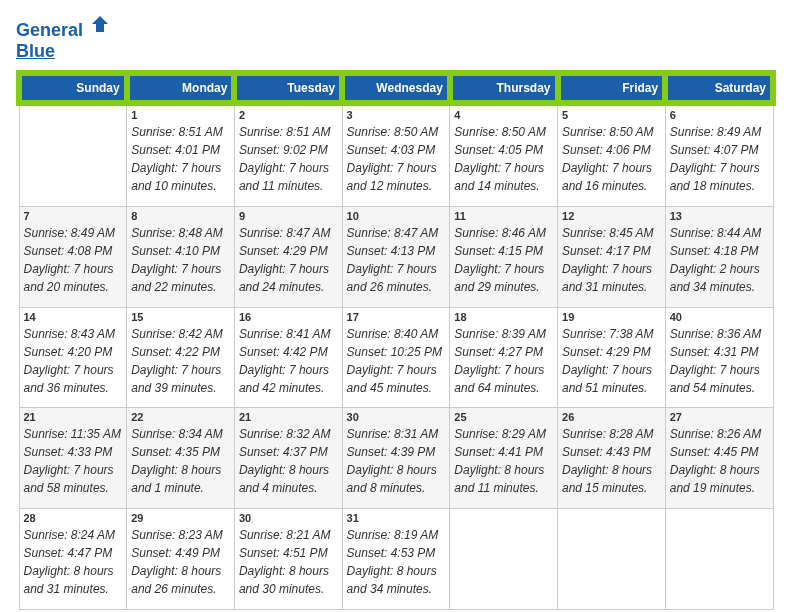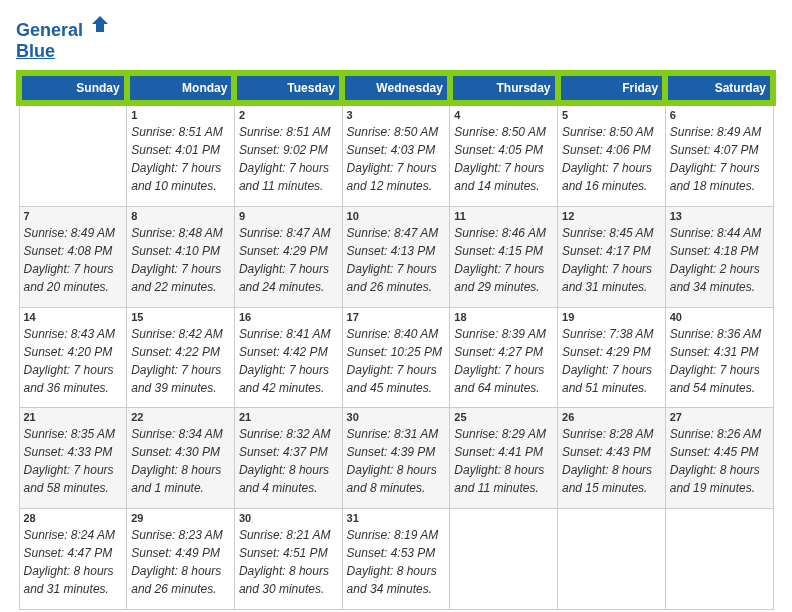--- a/index.html
+++ b/index.html
@@ -220,25 +220,25 @@
             <div class="day-info"><span>Sunrise: 7:38 AM</span><br><span>Sunset: 4:29 PM</span><br><span>Daylight: 7 hours and 51 minutes.</span></div>
           </td>
           <td>
             <span class="day-num">40</span>
             <div class="day-info"><span>Sunrise: 8:36 AM</span><br><span>Sunset: 4:31 PM</span><br><span>Daylight: 7 hours and 54 minutes.</span></div>
           </td>
         </tr>
         <tr>
           <td>
             <span class="day-num">21</span>
-            <div class="day-info"><span>Sunrise: 8:35 AM</span><br><span>Sunset: 4:33 PM</span><br><span>Daylight: 7 hours and 58 minutes.</span></div>
+            <div class="day-info"><span>Sunrise: 11:35 AM</span><br><span>Sunset: 4:33 PM</span><br><span>Daylight: 7 hours and 58 minutes.</span></div>
           </td>
           <td>
             <span class="day-num">22</span>
-            <div class="day-info"><span>Sunrise: 8:34 AM</span><br><span>Sunset: 4:30 PM</span><br><span>Daylight: 8 hours and 1 minute.</span></div>
+            <div class="day-info"><span>Sunrise: 8:34 AM</span><br><span>Sunset: 4:35 PM</span><br><span>Daylight: 8 hours and 1 minute.</span></div>
           </td>
           <td>
             <span class="day-num">21</span>
             <div class="day-info"><span>Sunrise: 8:32 AM</span><br><span>Sunset: 4:37 PM</span><br><span>Daylight: 8 hours and 4 minutes.</span></div>
           </td>
           <td>
             <span class="day-num">30</span>
             <div class="day-info"><span>Sunrise: 8:31 AM</span><br><span>Sunset: 4:39 PM</span><br><span>Daylight: 8 hours and 8 minutes.</span></div>
           </td>
           <td>

